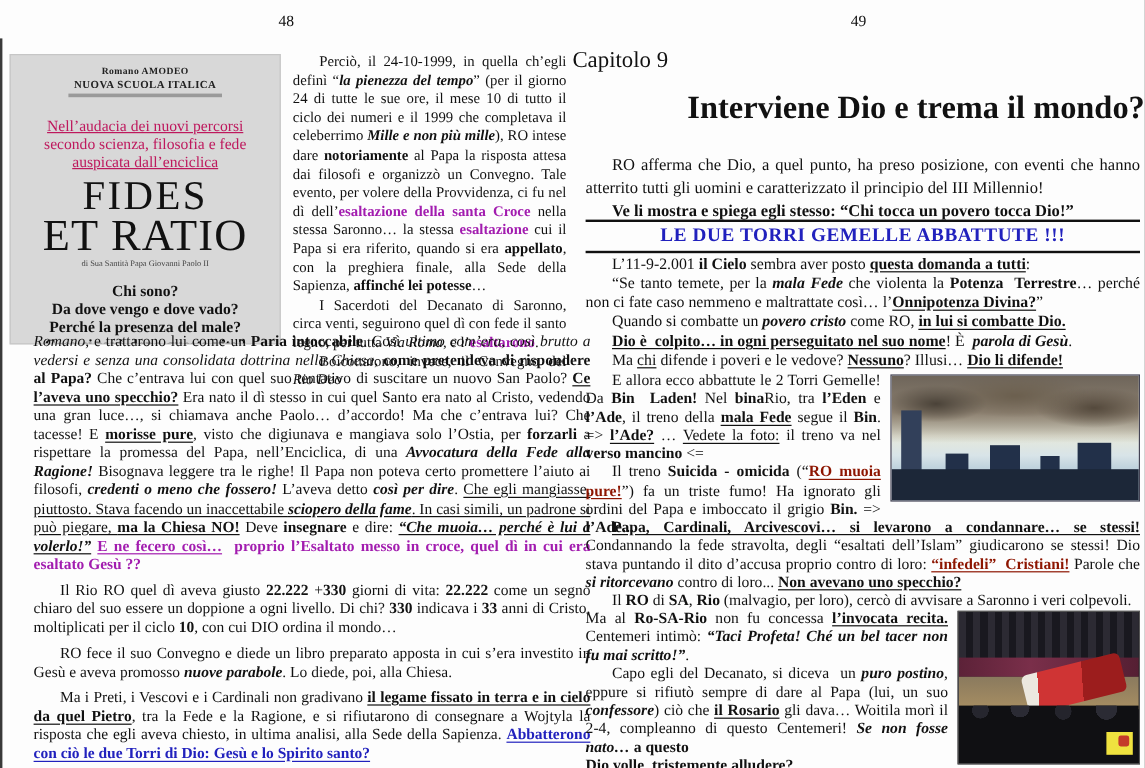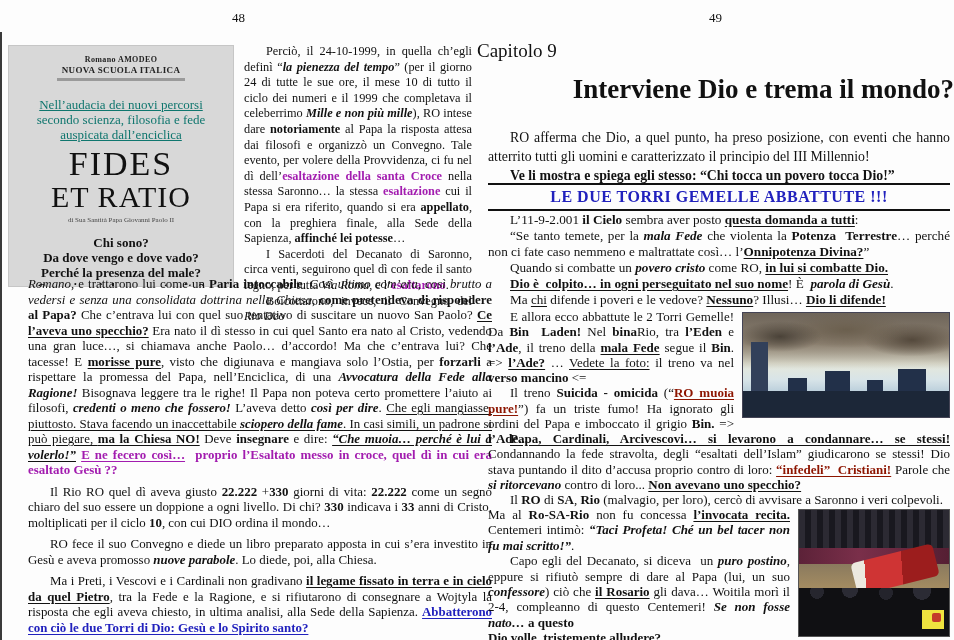--- a/index.html
+++ b/index.html
@@ -10,23 +10,23 @@
   .page-left{left:0;}
   .page-right{left:477px;}
   .pagenum{position:absolute;top:10px;left:0;width:100%;text-align:center;font-size:13px;}
 
   
   .cover{position:absolute;left:8px;top:45px;width:224px;height:240px;background:#d8d8d8;
          text-align:center;overflow:hidden;border:1px solid #c6c6c6;}
   .cov-pub1{font-size:8px;font-weight:bold;letter-spacing:.4px;margin-top:9px;line-height:10px;color:#222;}
   .cov-pub2{font-size:9px;font-weight:bold;letter-spacing:.4px;line-height:11px;color:#222;}
   .cov-bar{width:128px;height:3px;margin:2px auto 0;background:#9a9a9a;}
-  .cov-intro{margin-top:16px;font-size:13px;line-height:15px;color:#0f766e;}
+  .cov-intro{margin-top:16px;font-size:13px;line-height:15px;color:#be185d;}
   .cov-title1{margin-top:4px;font-size:34px;line-height:36px;letter-spacing:2px;}
-  .cov-title2{font-size:30px;line-height:30px;letter-spacing:1px;}
+  .cov-title2{font-size:37px;line-height:30px;letter-spacing:1px;}
   .cov-sub{font-size:7px;line-height:8px;margin-top:4px;color:#444;}
   .cov-q{margin-top:11px;font-size:13px;font-weight:bold;line-height:15px;}
   .lcol{position:absolute;left:244px;top:44px;width:228px;font-size:12.3px;line-height:15.6px;text-align:justify;}
   .lfull{position:absolute;left:8px;top:277px;width:464px;font-size:12.9px;line-height:15.5px;text-align:justify;margin-left:20px;}
   p{margin:0;}
   .in{text-indent:22px;}
   .mt{margin-top:6px;}
   u{text-underline-offset:2px;}
   .red{color:#a21caf;}
   .dred{color:#8d1500;}

